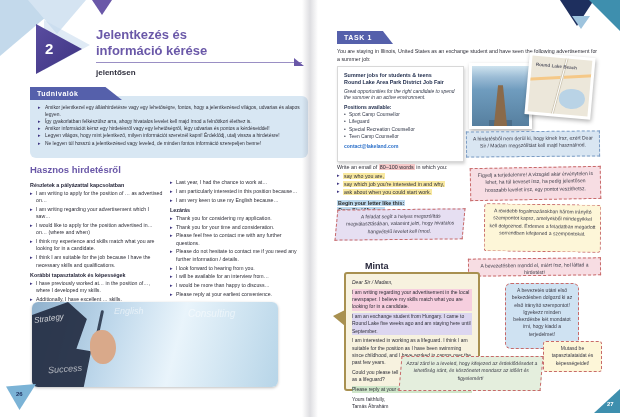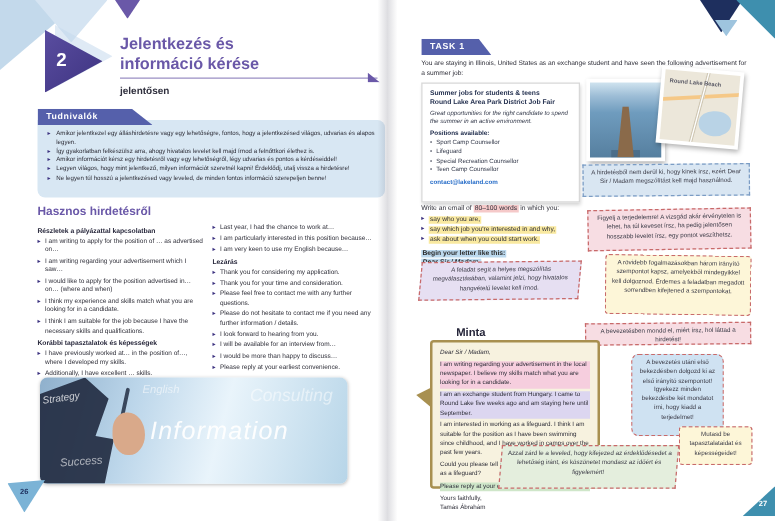--- a/index.html
+++ b/index.html
@@ -50,21 +50,21 @@
 
   .photo { position:absolute; left:32px; top:302px; width:246px; height:85px; border-radius:6px; overflow:hidden;
            background:linear-gradient(105deg,#8fb0cc 0%,#bcd6ea 30%,#e9f4fb 58%,#b7d5e8 100%); box-shadow:0 1px 3px rgba(0,0,0,.25); }
   .arm { position:absolute; left:-6px; top:0; width:105px; height:85px; background:#232d42;
          clip-path:polygon(0 18%,40% 0,58% 20%,48% 55%,62% 58%,55% 100%,0 100%); opacity:.92; }
   .hand { position:absolute; left:58px; top:28px; width:26px; height:34px; background:#d9a98a; border-radius:45% 55% 50% 50%; }
   .pen { position:absolute; left:66px; top:8px; width:3px; height:30px; background:#39475c; transform:rotate(12deg); border-radius:2px; }
   .ph-word { position:absolute; color:#ffffff; font-style:italic; }
   .ph-strategy { left:2px; top:12px; font-size:8px; opacity:.75; transform:rotate(-8deg); }
   .ph-solution { left:82px; top:4px; font-size:9px; opacity:.55; }
-  .ph-consulting { left:168px; top:6px; font-size:14px; opacity:.5; }
+  .ph-consulting { left:156px; top:6px; font-size:10px; opacity:.5; }
   .ph-information { left:88px; top:32px; font-size:20px; opacity:.95; letter-spacing:1px; }
   .ph-success { left:16px; top:62px; font-size:9px; opacity:.6; transform:rotate(-4deg); }
 
   .pagenum { position:absolute; font-size:6px; font-weight:bold; }
   .pn-left { left:6px; top:384px; width:30px; height:26px; background:#7bb3d6; clip-path:polygon(0 10%,100% 0,45% 100%); }
   .pn-left span { position:absolute; left:10px; top:7px; color:#1e2f5e; }
   .pn-right { left:594px; top:389px; width:26px; height:24px; background:#3e8fae; clip-path:polygon(100% 0,100% 100%,0 100%); }
   .pn-right span { position:absolute; left:13px; top:12px; color:#ffffff; }
 
   
@@ -207,21 +207,20 @@
     </ul>
   </div>
 
   <div class="photo">
     <div class="arm"></div>
     <div class="pen"></div>
     <div class="hand"></div>
     <span class="ph-word ph-strategy">Strategy</span>
     <span class="ph-word ph-solution">English</span>
     <span class="ph-word ph-consulting">Consulting</span>
-    <span class="ph-word ph-information">Information</span>
     <span class="ph-word ph-success">Success</span>
   </div>
 
   <div class="pagenum pn-left">
     <span>26</span>
   </div>
 
   <div class="gutter"></div>
 
   <div class="tasktab">TASK 1</div>

